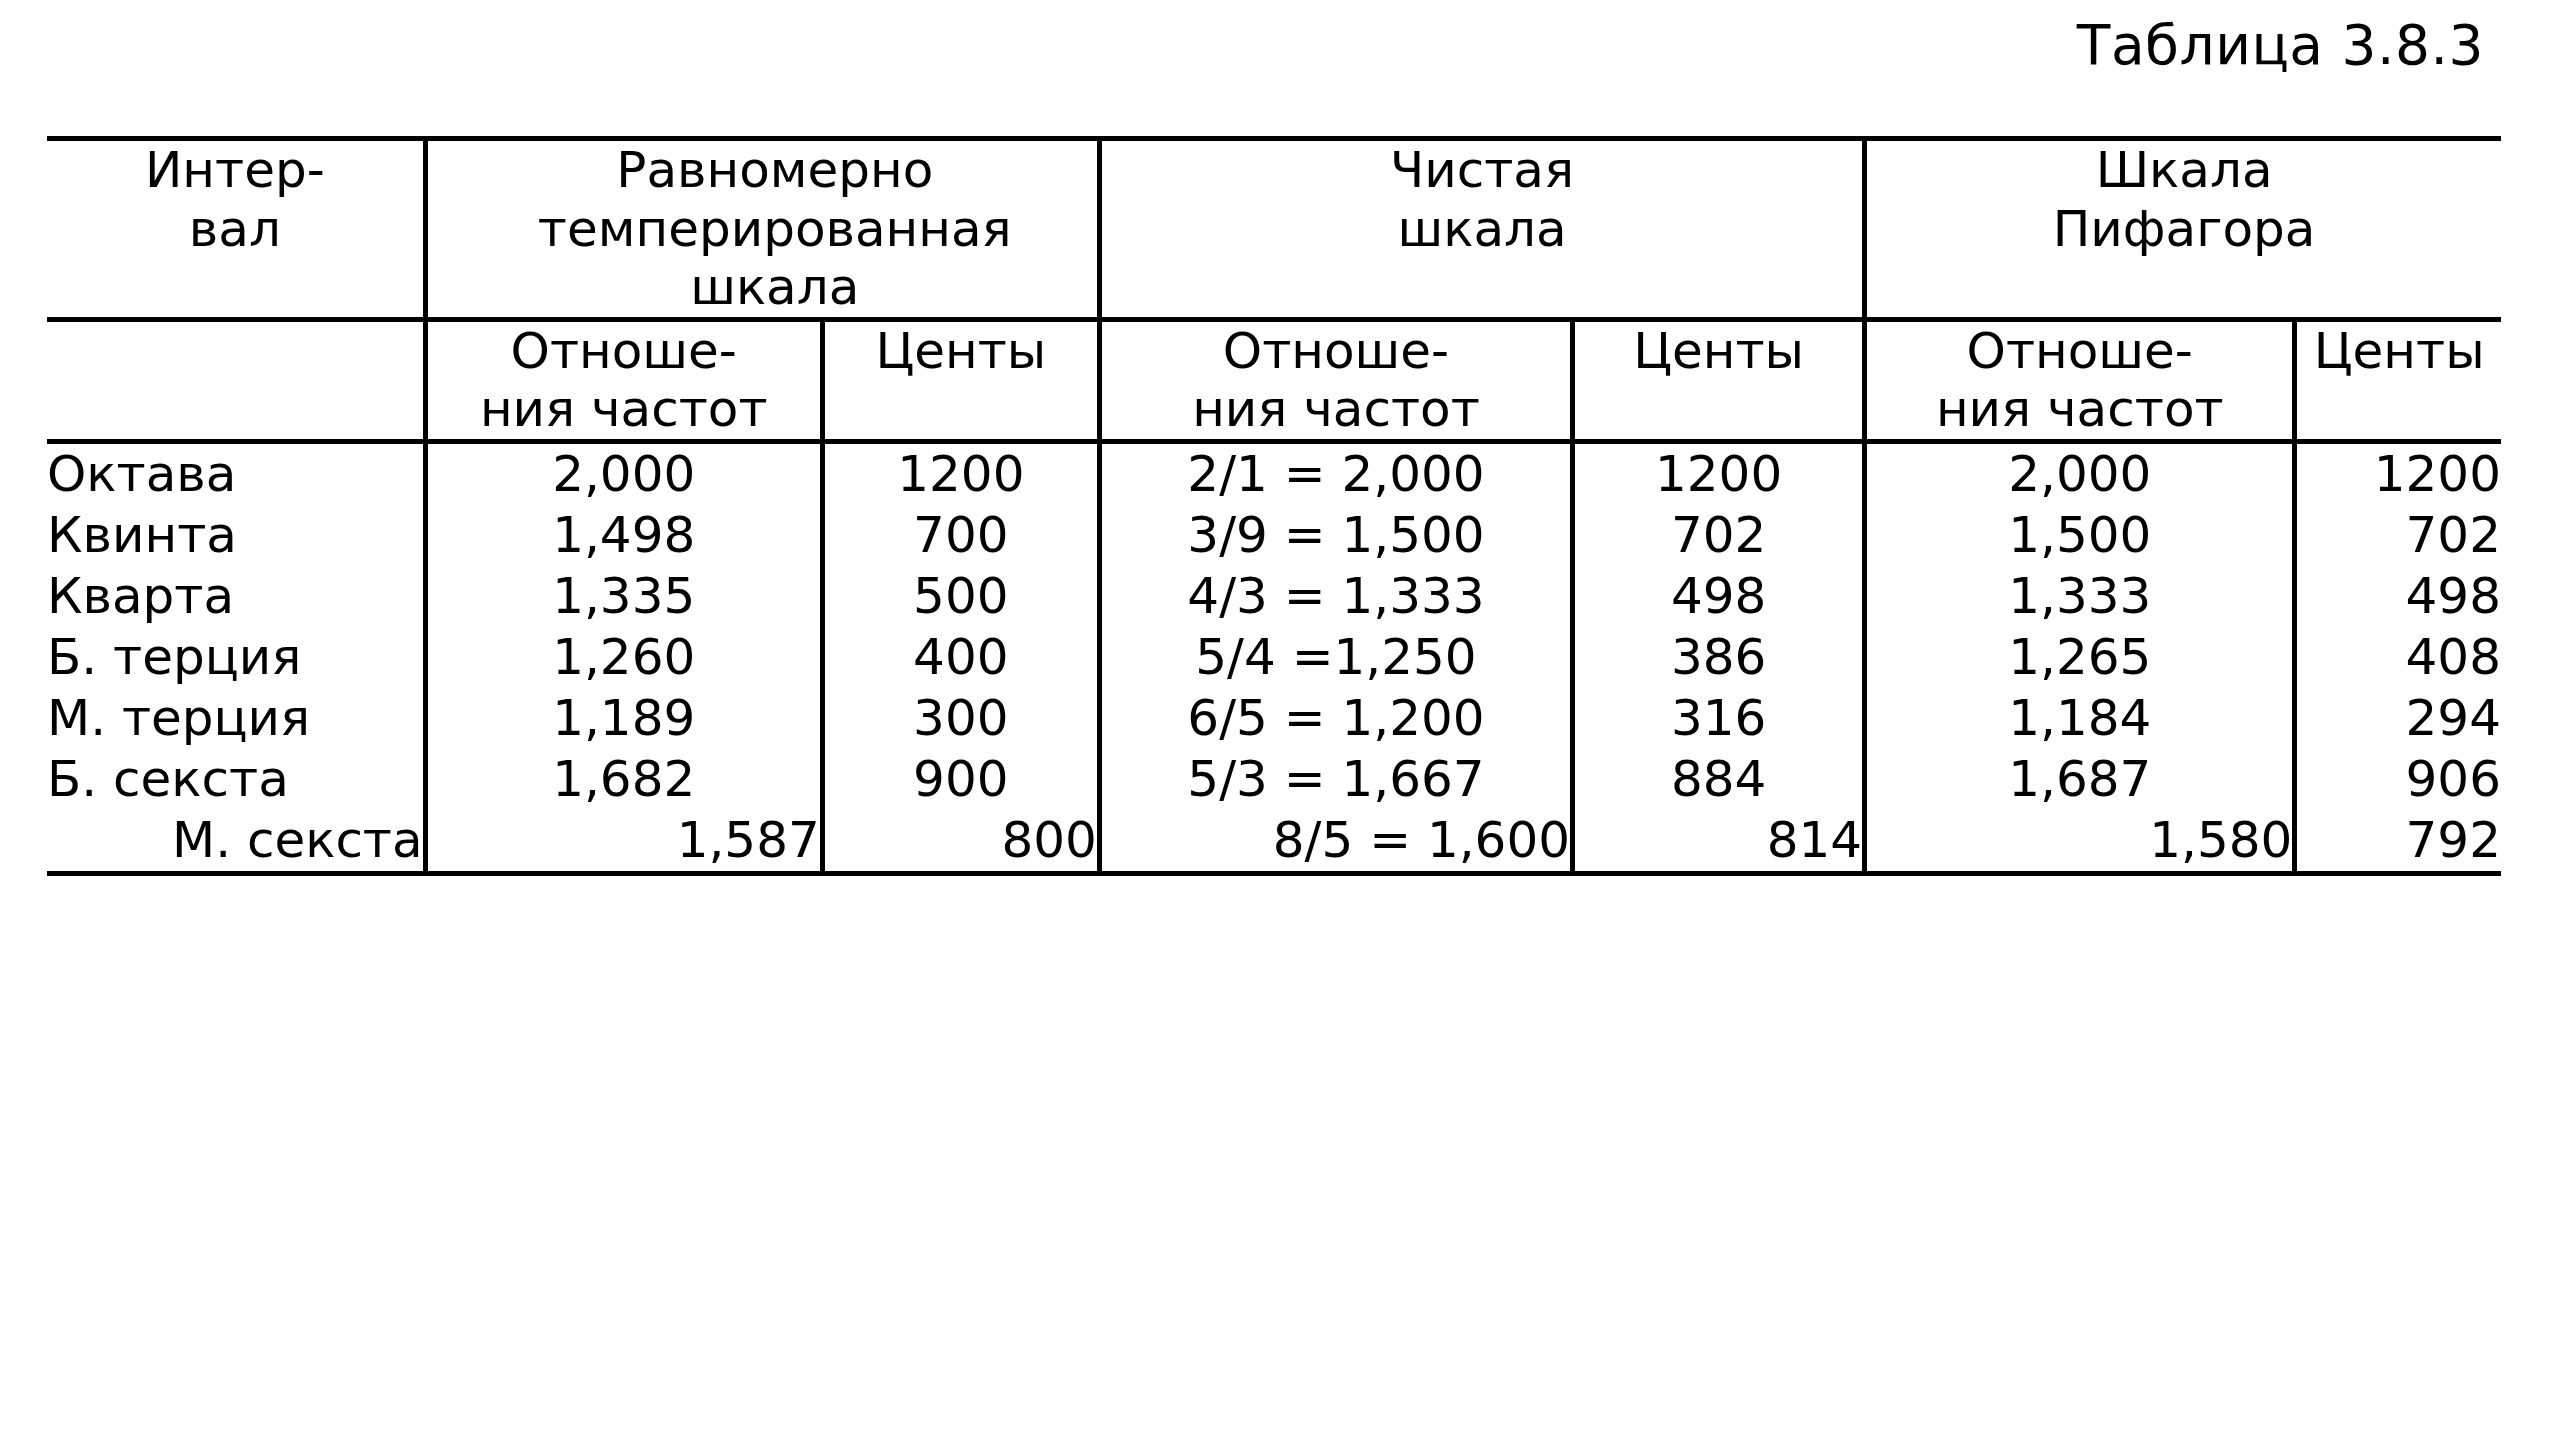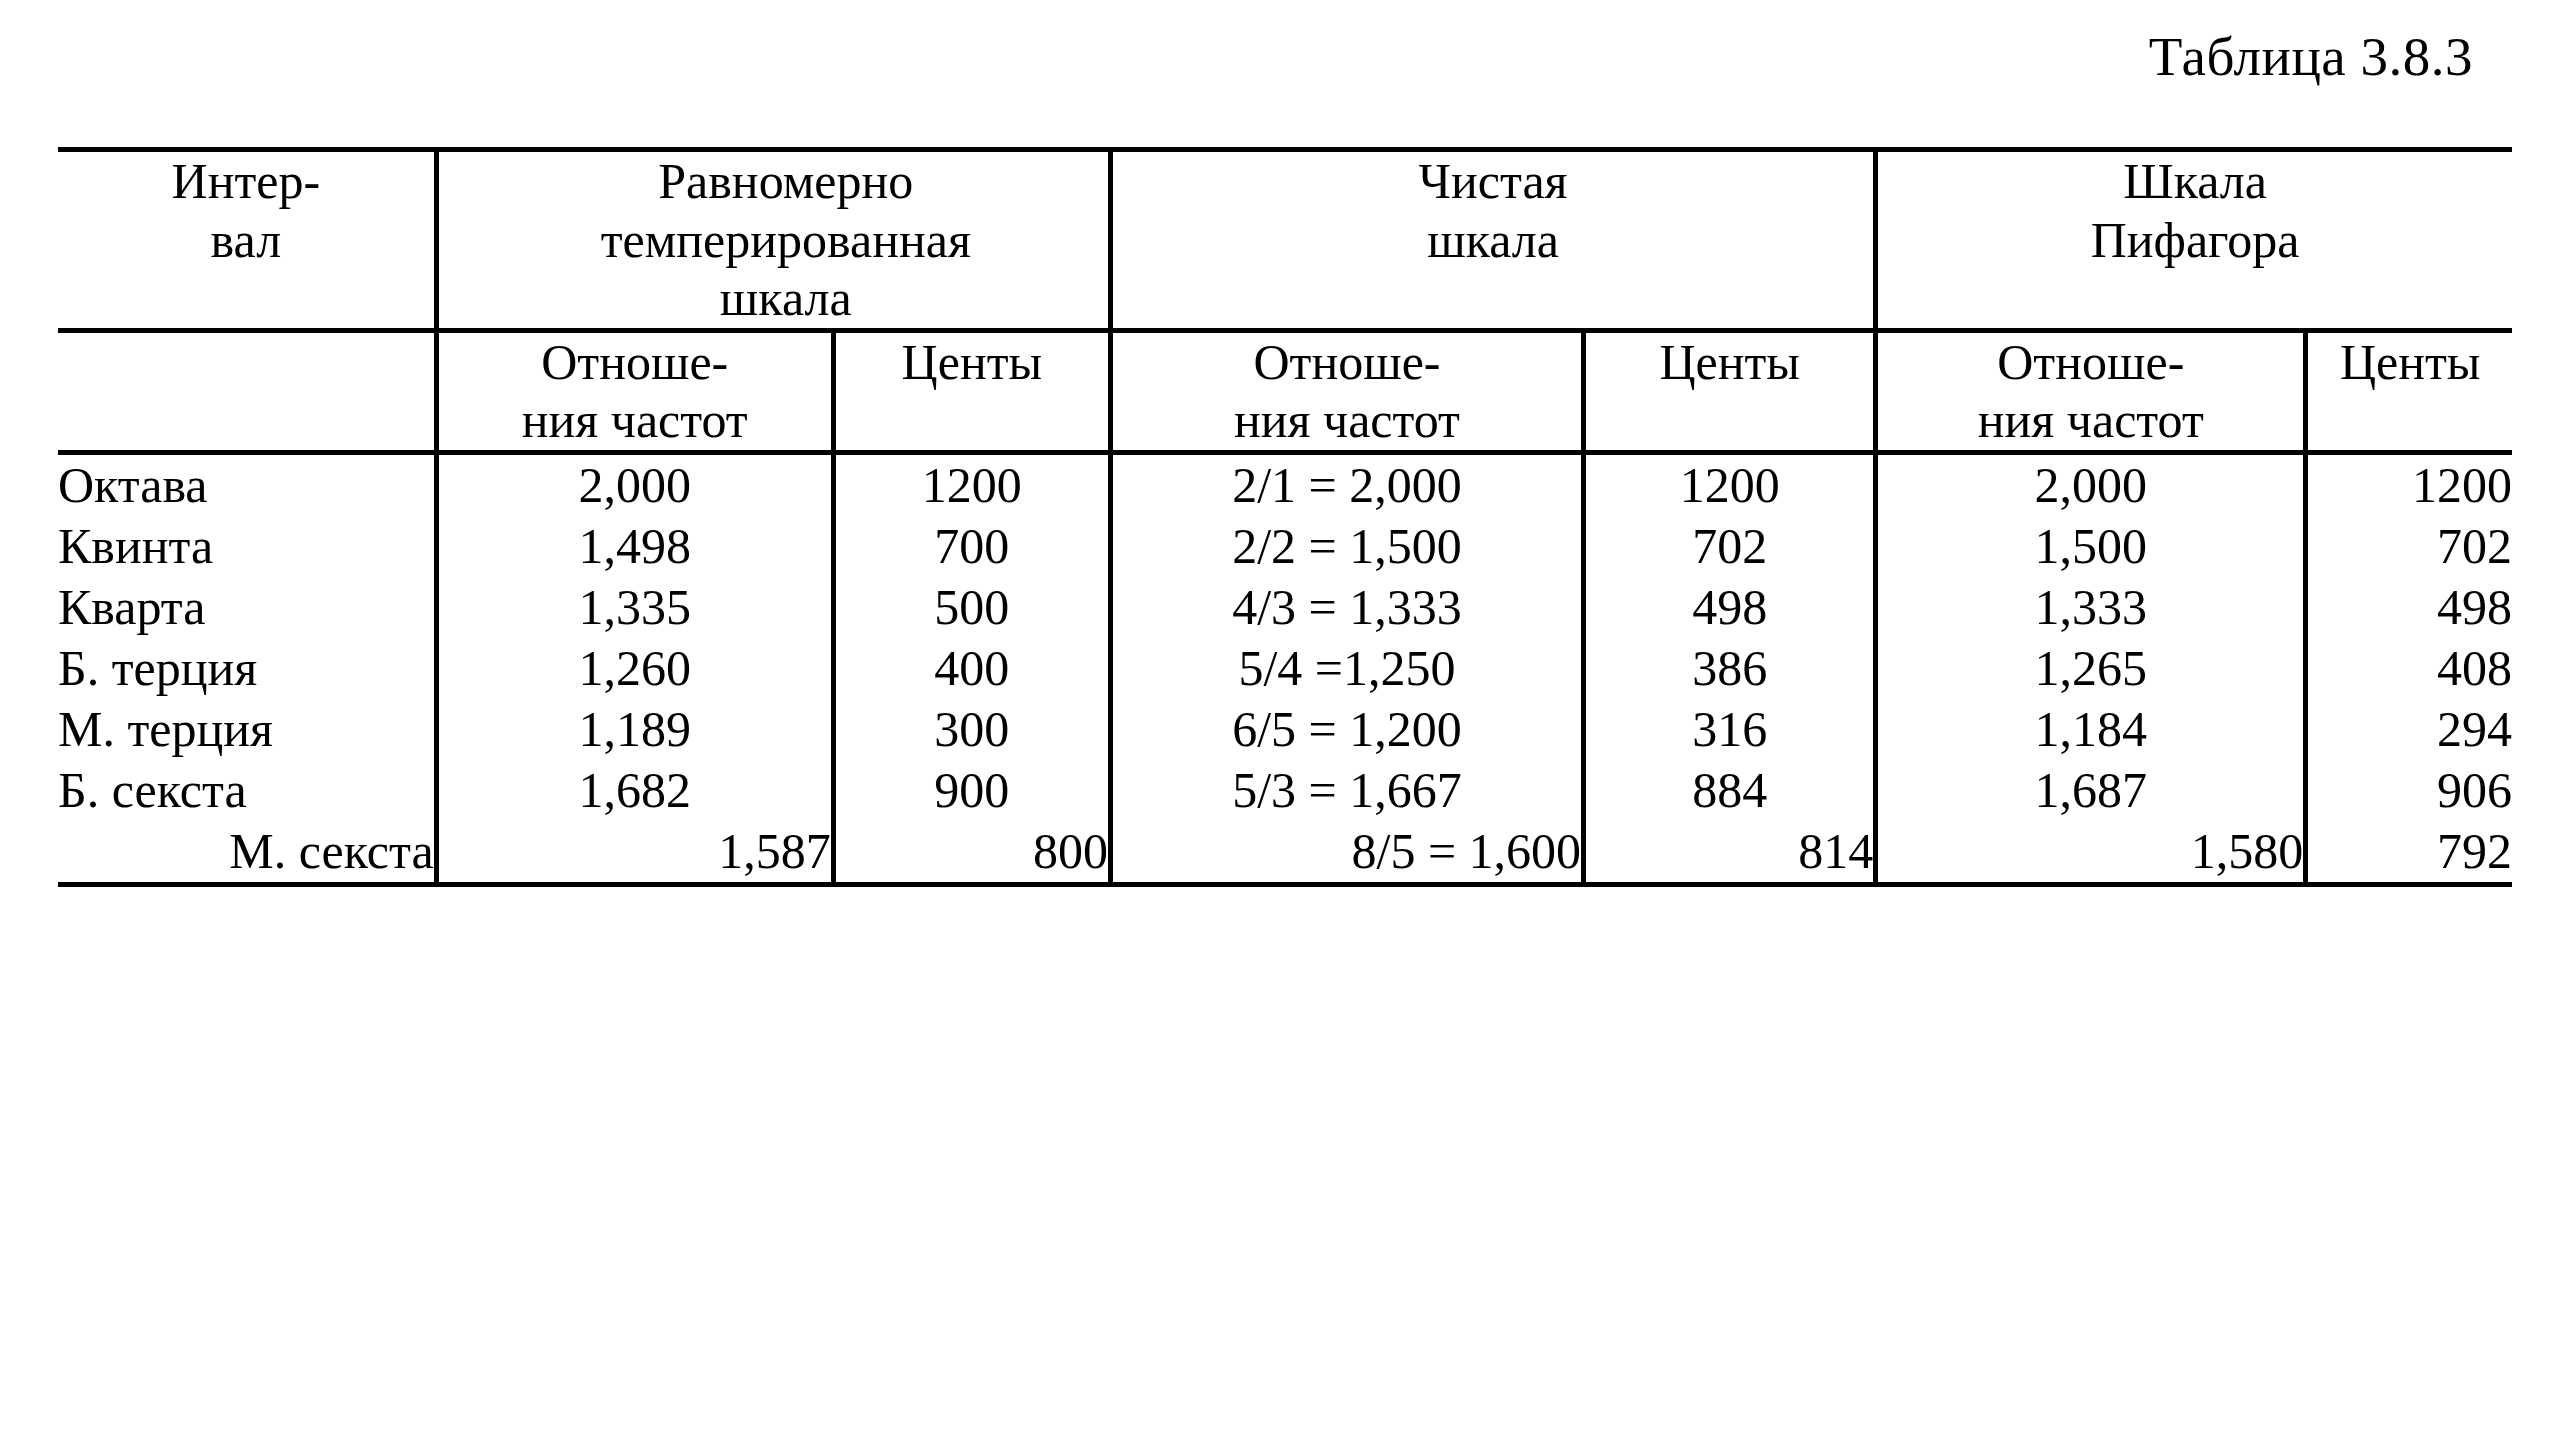--- a/index.html
+++ b/index.html
@@ -12,22 +12,21 @@
     height: 1443px;
     font-family: "DejaVu Sans", "Liberation Sans", sans-serif;
     color: #000000;
     overflow: hidden;
   }
   .page {
     position: relative;
     width: 2576px;
     height: 1064px;
     box-sizing: border-box;
-    padding: 12px;
-    font-family: Liberation Serif, serif;
+    padding: 1px;
   }
   .table-caption {
     text-align: right;
     font-size: 55px;
     line-height: 1;
     padding: 17px 91px 0 0;
     letter-spacing: 0.5px;
     white-space: nowrap;
   }
   .table-wrap {
@@ -189,21 +188,21 @@
           <td class="vl body-cell num-c">1200</td>
           <td class="vl body-cell ratio-c">2/1 = 2,000</td>
           <td class="vl body-cell num-c">1200</td>
           <td class="vl body-cell num-c">2,000</td>
           <td class="vl body-cell num-r">1200</td>
         </tr>
         <tr class="row-body">
           <td class="body-cell name-cell">Квинта</td>
           <td class="vl body-cell num-c">1,498</td>
           <td class="vl body-cell num-c">700</td>
-          <td class="vl body-cell ratio-c">2/2 = 1,500</td>
+          <td class="vl body-cell ratio-c">3/9 = 1,500</td>
           <td class="vl body-cell num-c">702</td>
           <td class="vl body-cell num-c">1,500</td>
           <td class="vl body-cell num-r">702</td>
         </tr>
         <tr class="row-body">
           <td class="body-cell name-cell">Кварта</td>
           <td class="vl body-cell num-c">1,335</td>
           <td class="vl body-cell num-c">500</td>
           <td class="vl body-cell ratio-c">4/3 = 1,333</td>
           <td class="vl body-cell num-c">498</td>

